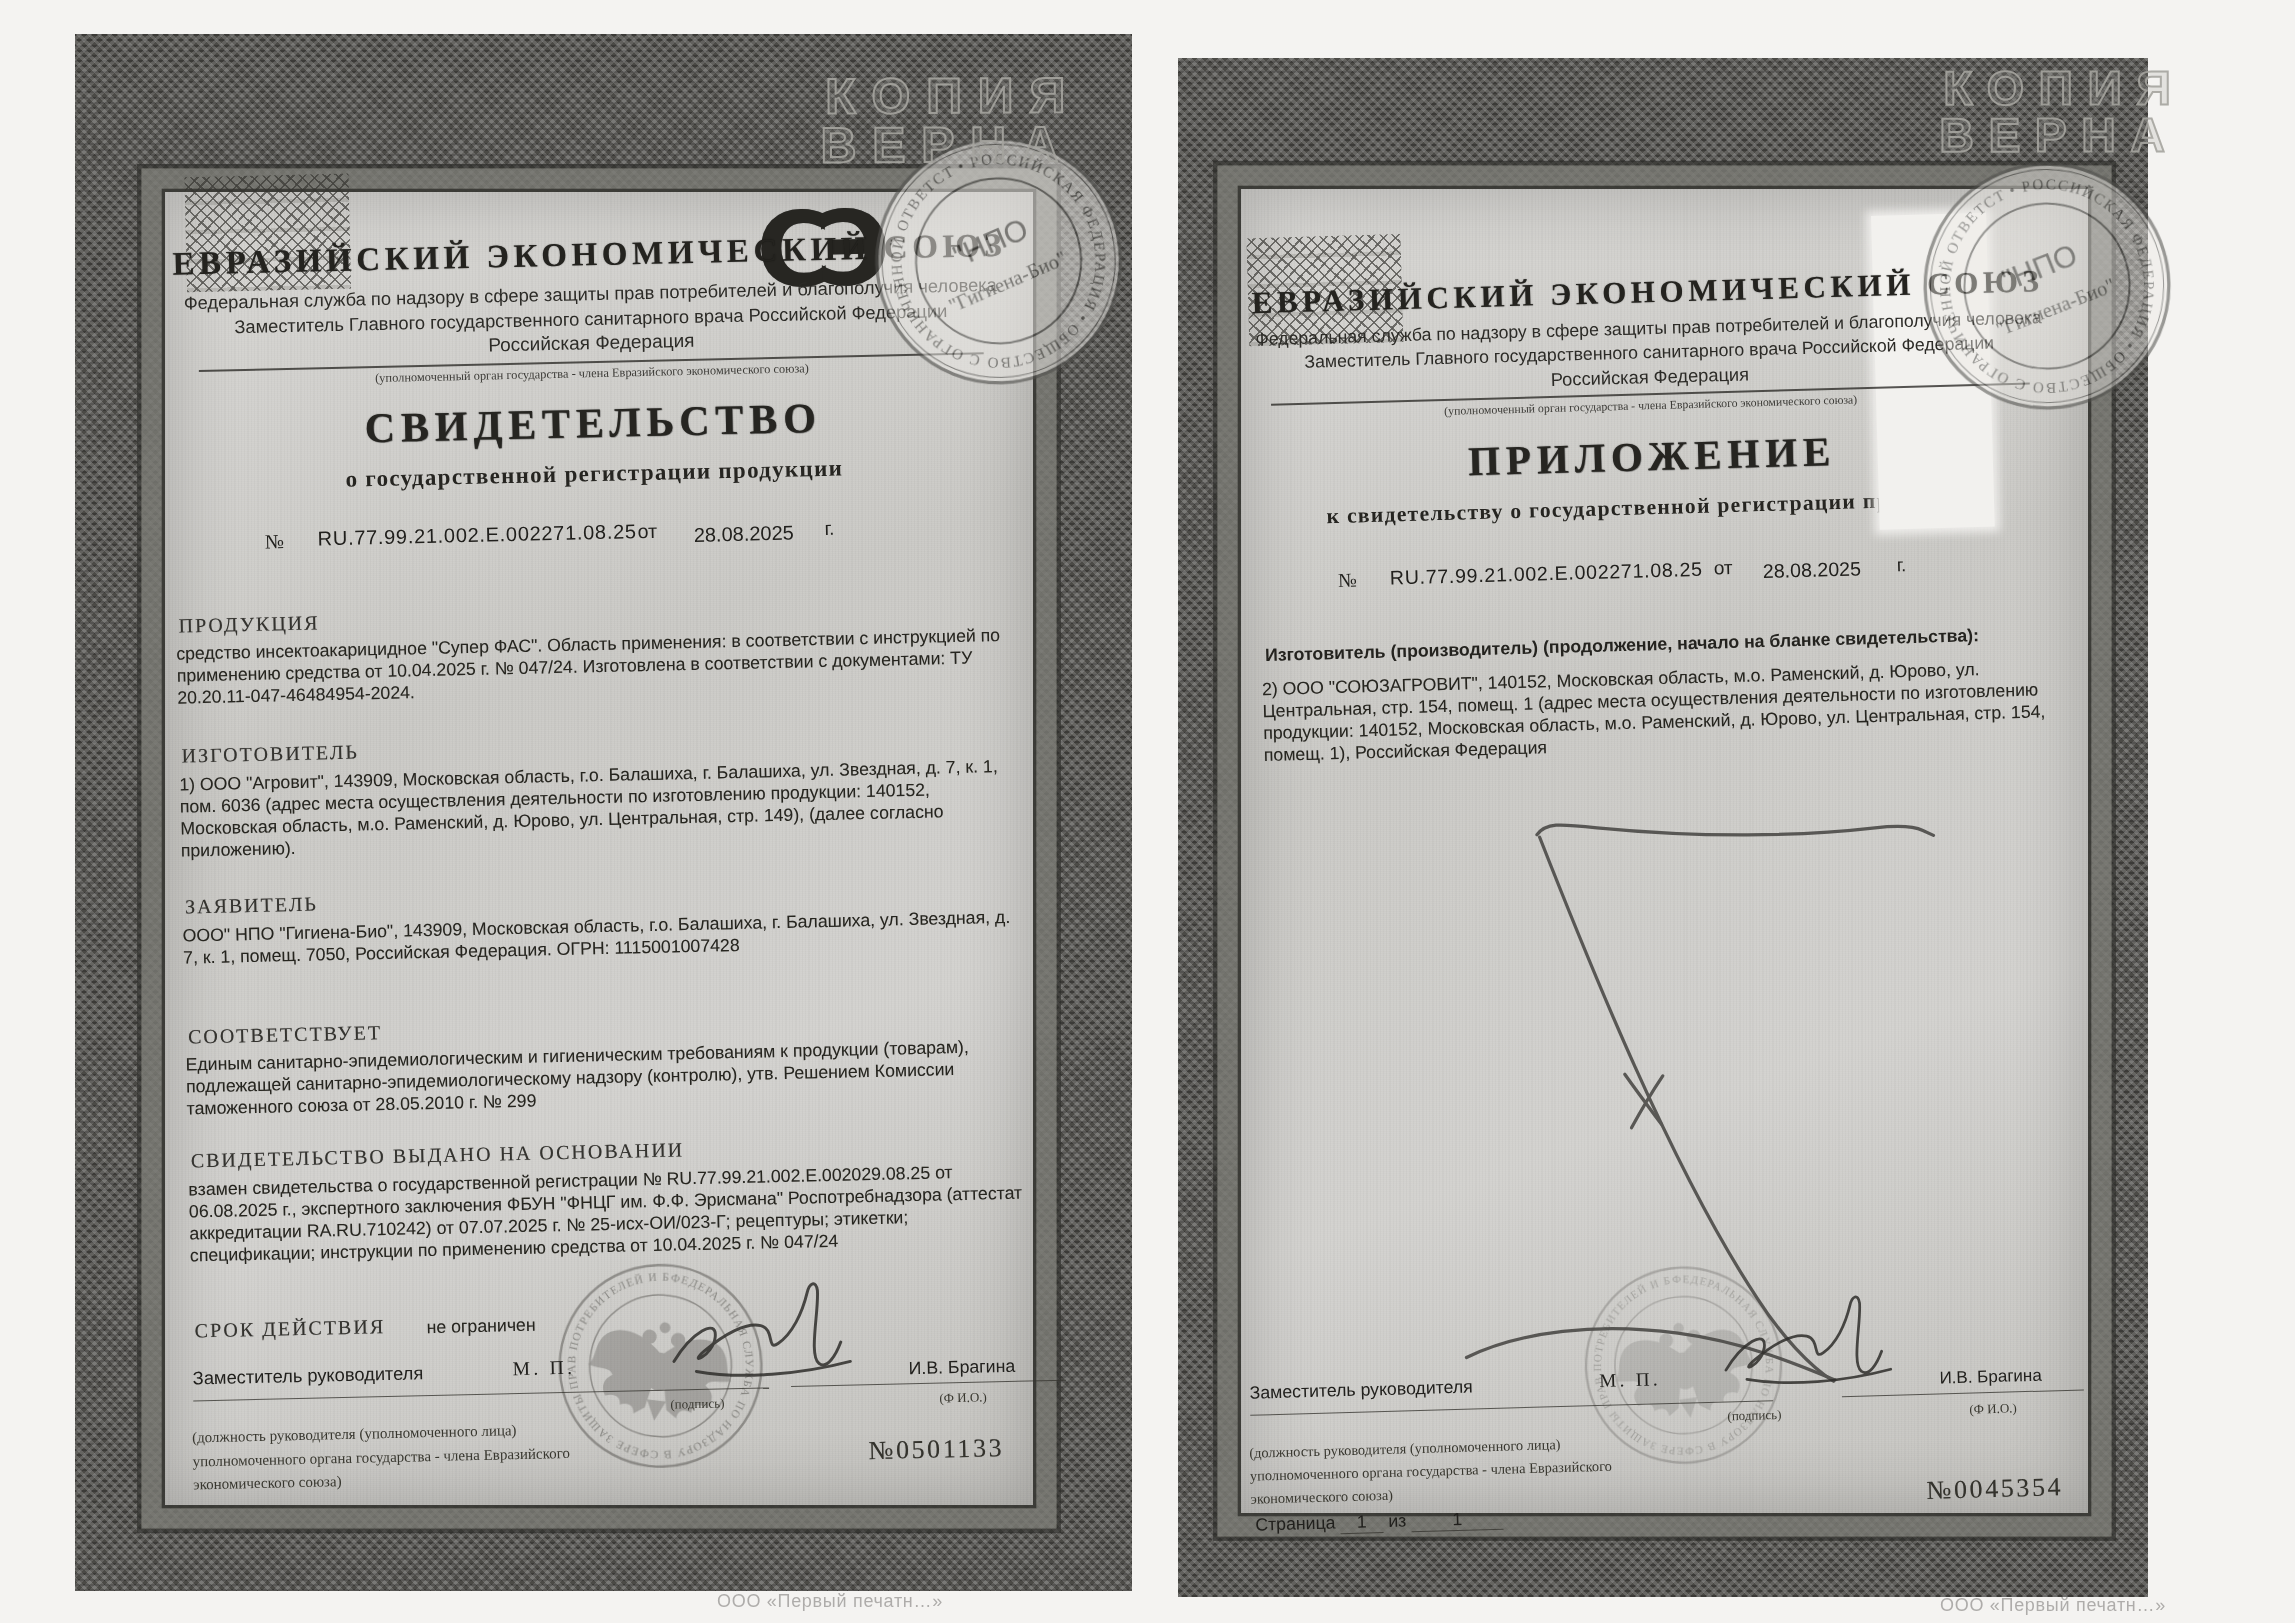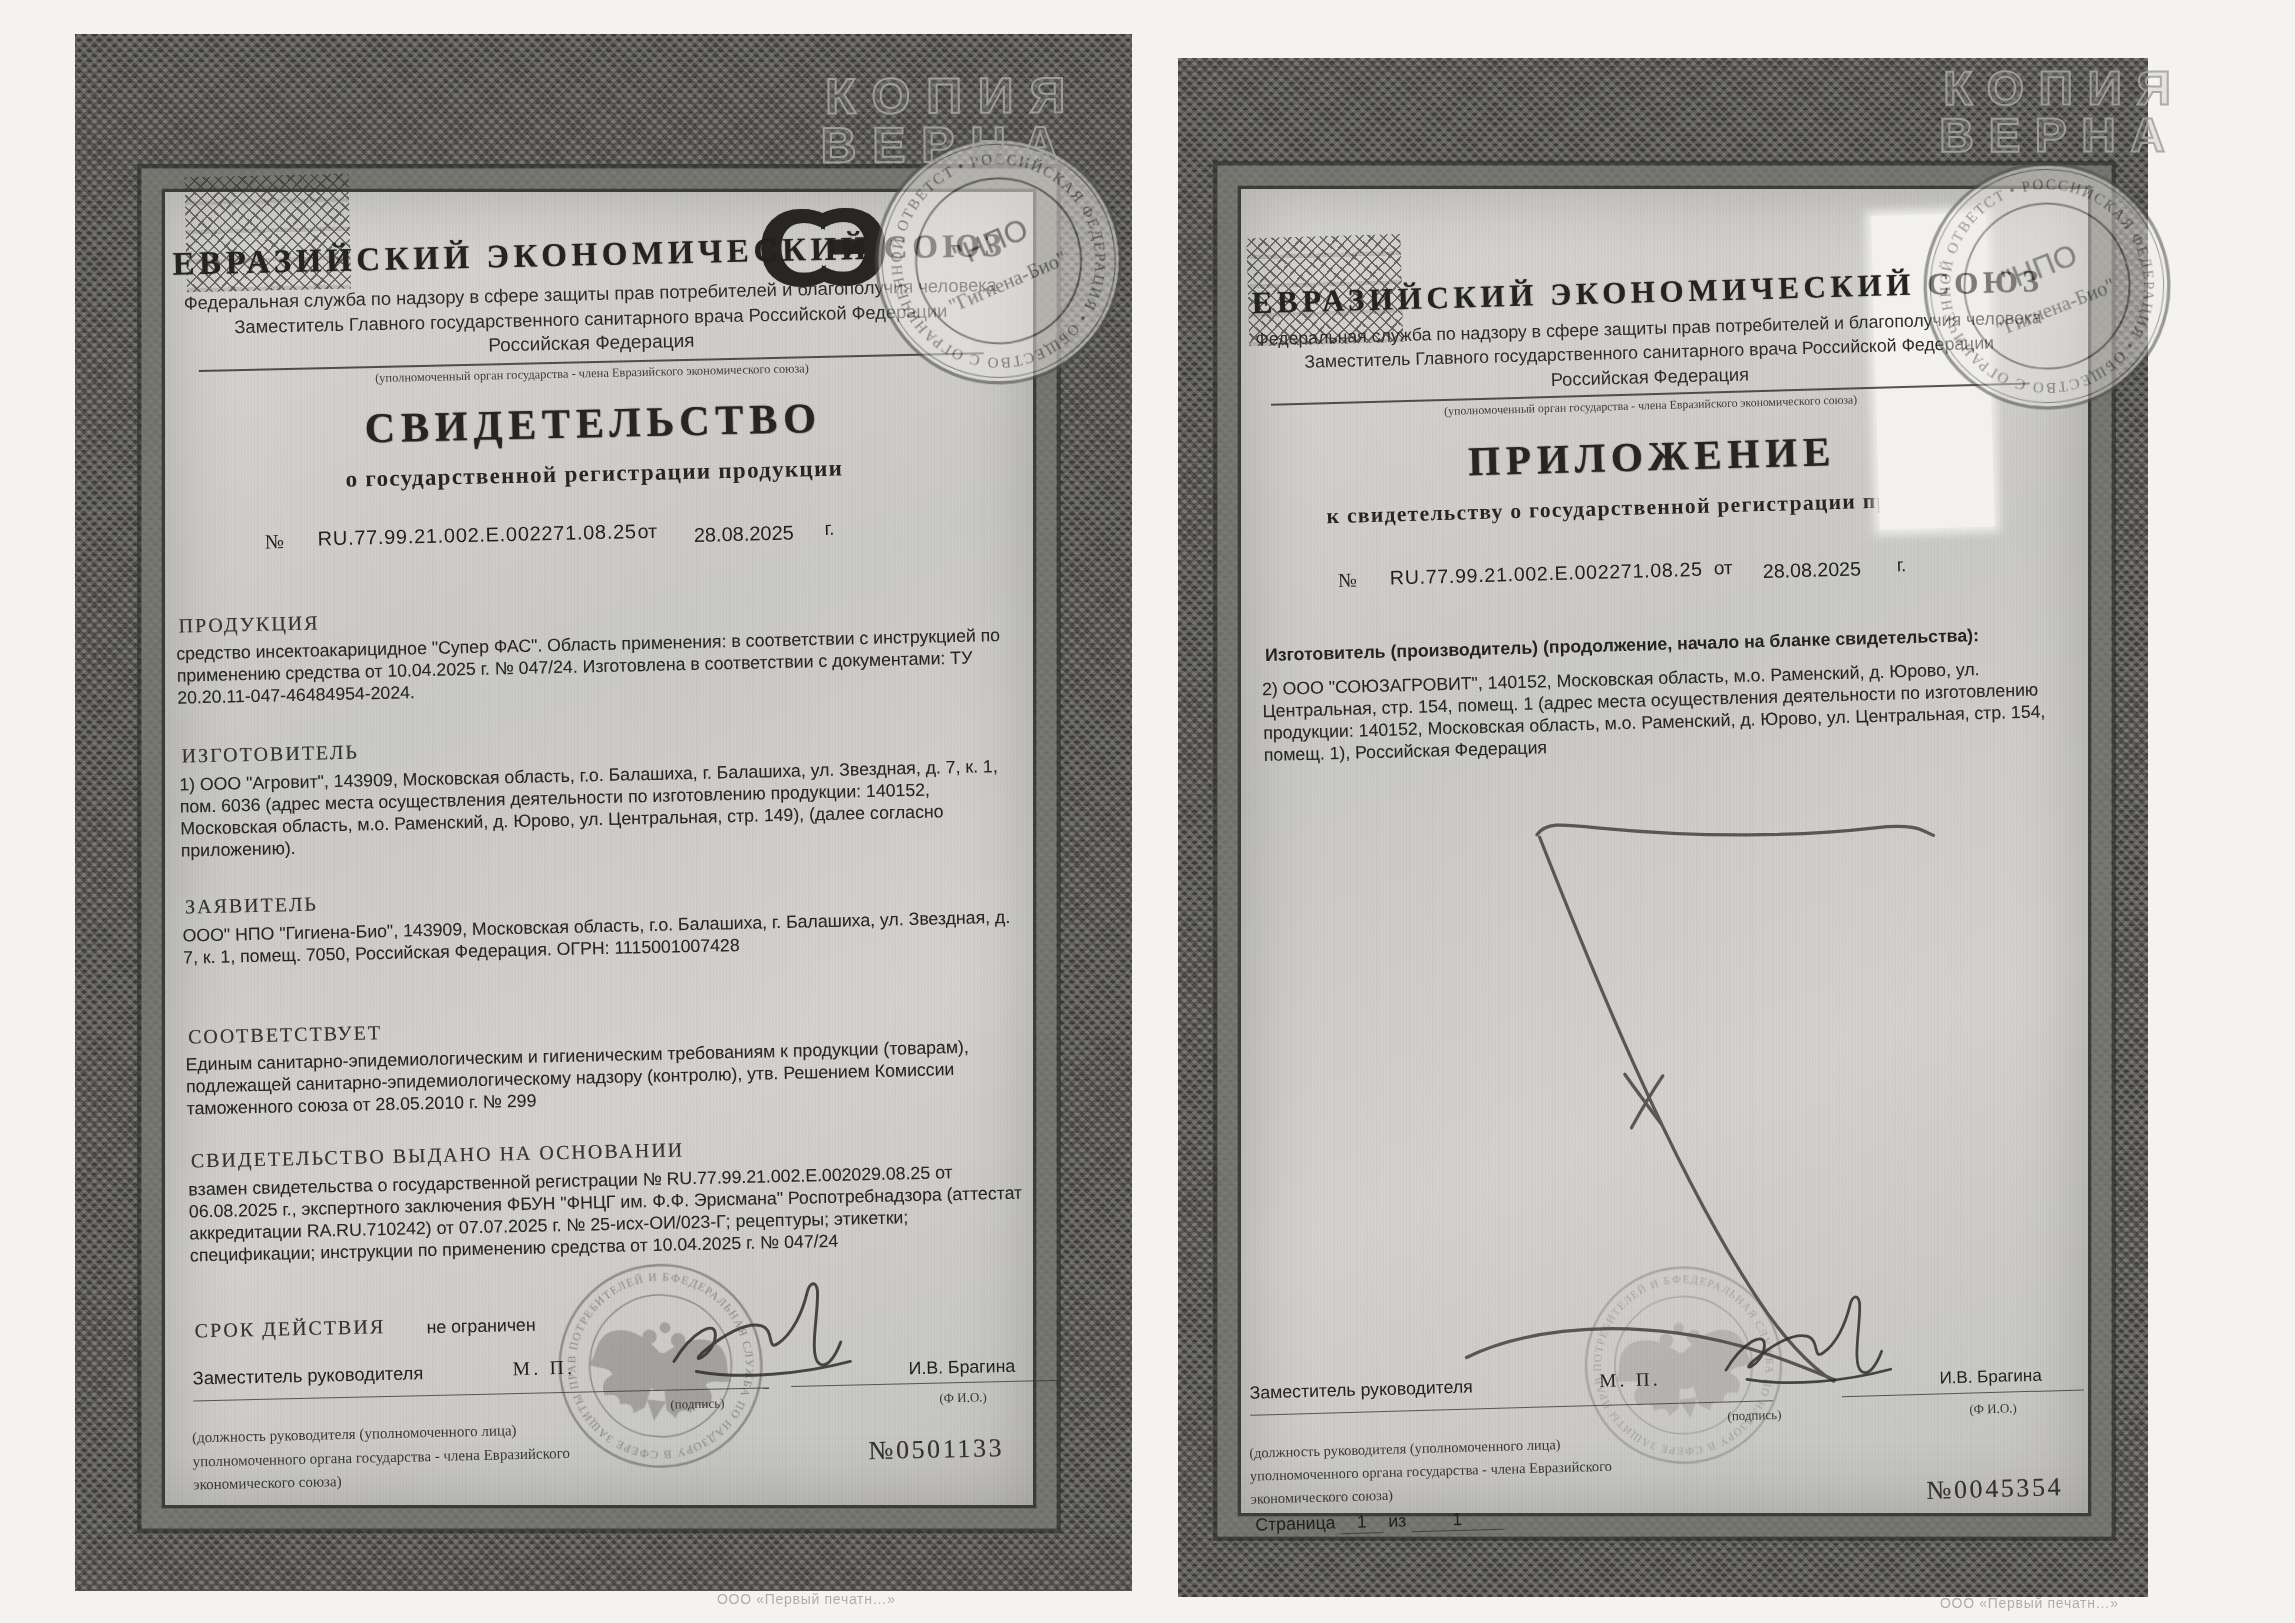--- a/index.html
+++ b/index.html
@@ -49,21 +49,21 @@
       repeating-linear-gradient(0deg, rgba(120,119,112,0.35) 0 3.9px, rgba(0,0,0,0) 3.9px 29px);
       opacity:0.75;}
   .se-logo{font-family:"DejaVu Sans", sans-serif;font-weight:bold;color:#272622;
            letter-spacing:-17px;text-shadow:0 0 0.7px rgba(0,0,0,0.5);}
   .copy-stamp{font-weight:bold;color:rgba(150,149,145,0.18);
       -webkit-text-stroke:2px rgba(165,164,158,0.9);line-height:0.98;white-space:nowrap;z-index:9;}
   .white-patch{background:#f2f1ee;box-shadow:0 0 9.2px 5.2px rgba(242,241,238,0.9);}
   .stamp-svg{overflow:visible;filter:blur(0.4px);}
   .seal-svg{filter:blur(0.5px);}
   .sig-svg{overflow:visible;}
-  .footer-note{color:rgba(60,59,55,0.38);filter:blur(0.4px);font-size:14px;letter-spacing:0.7px;}
+  .footer-note{color:rgba(60,59,55,0.38);filter:blur(0.4px);font-size:18px;letter-spacing:0.7px;}
 </style>
 </head>
 <body>
 
 <div class="canvas">
 
   <div class="page" style="left:75px;top:34px;width:1057px;height:1557px;">
     <div class="inner" style="left:90px;top:158px;right:99px;bottom:86px;"></div>
 
     <div class="content" style="transform:rotate(-1.3deg);">

